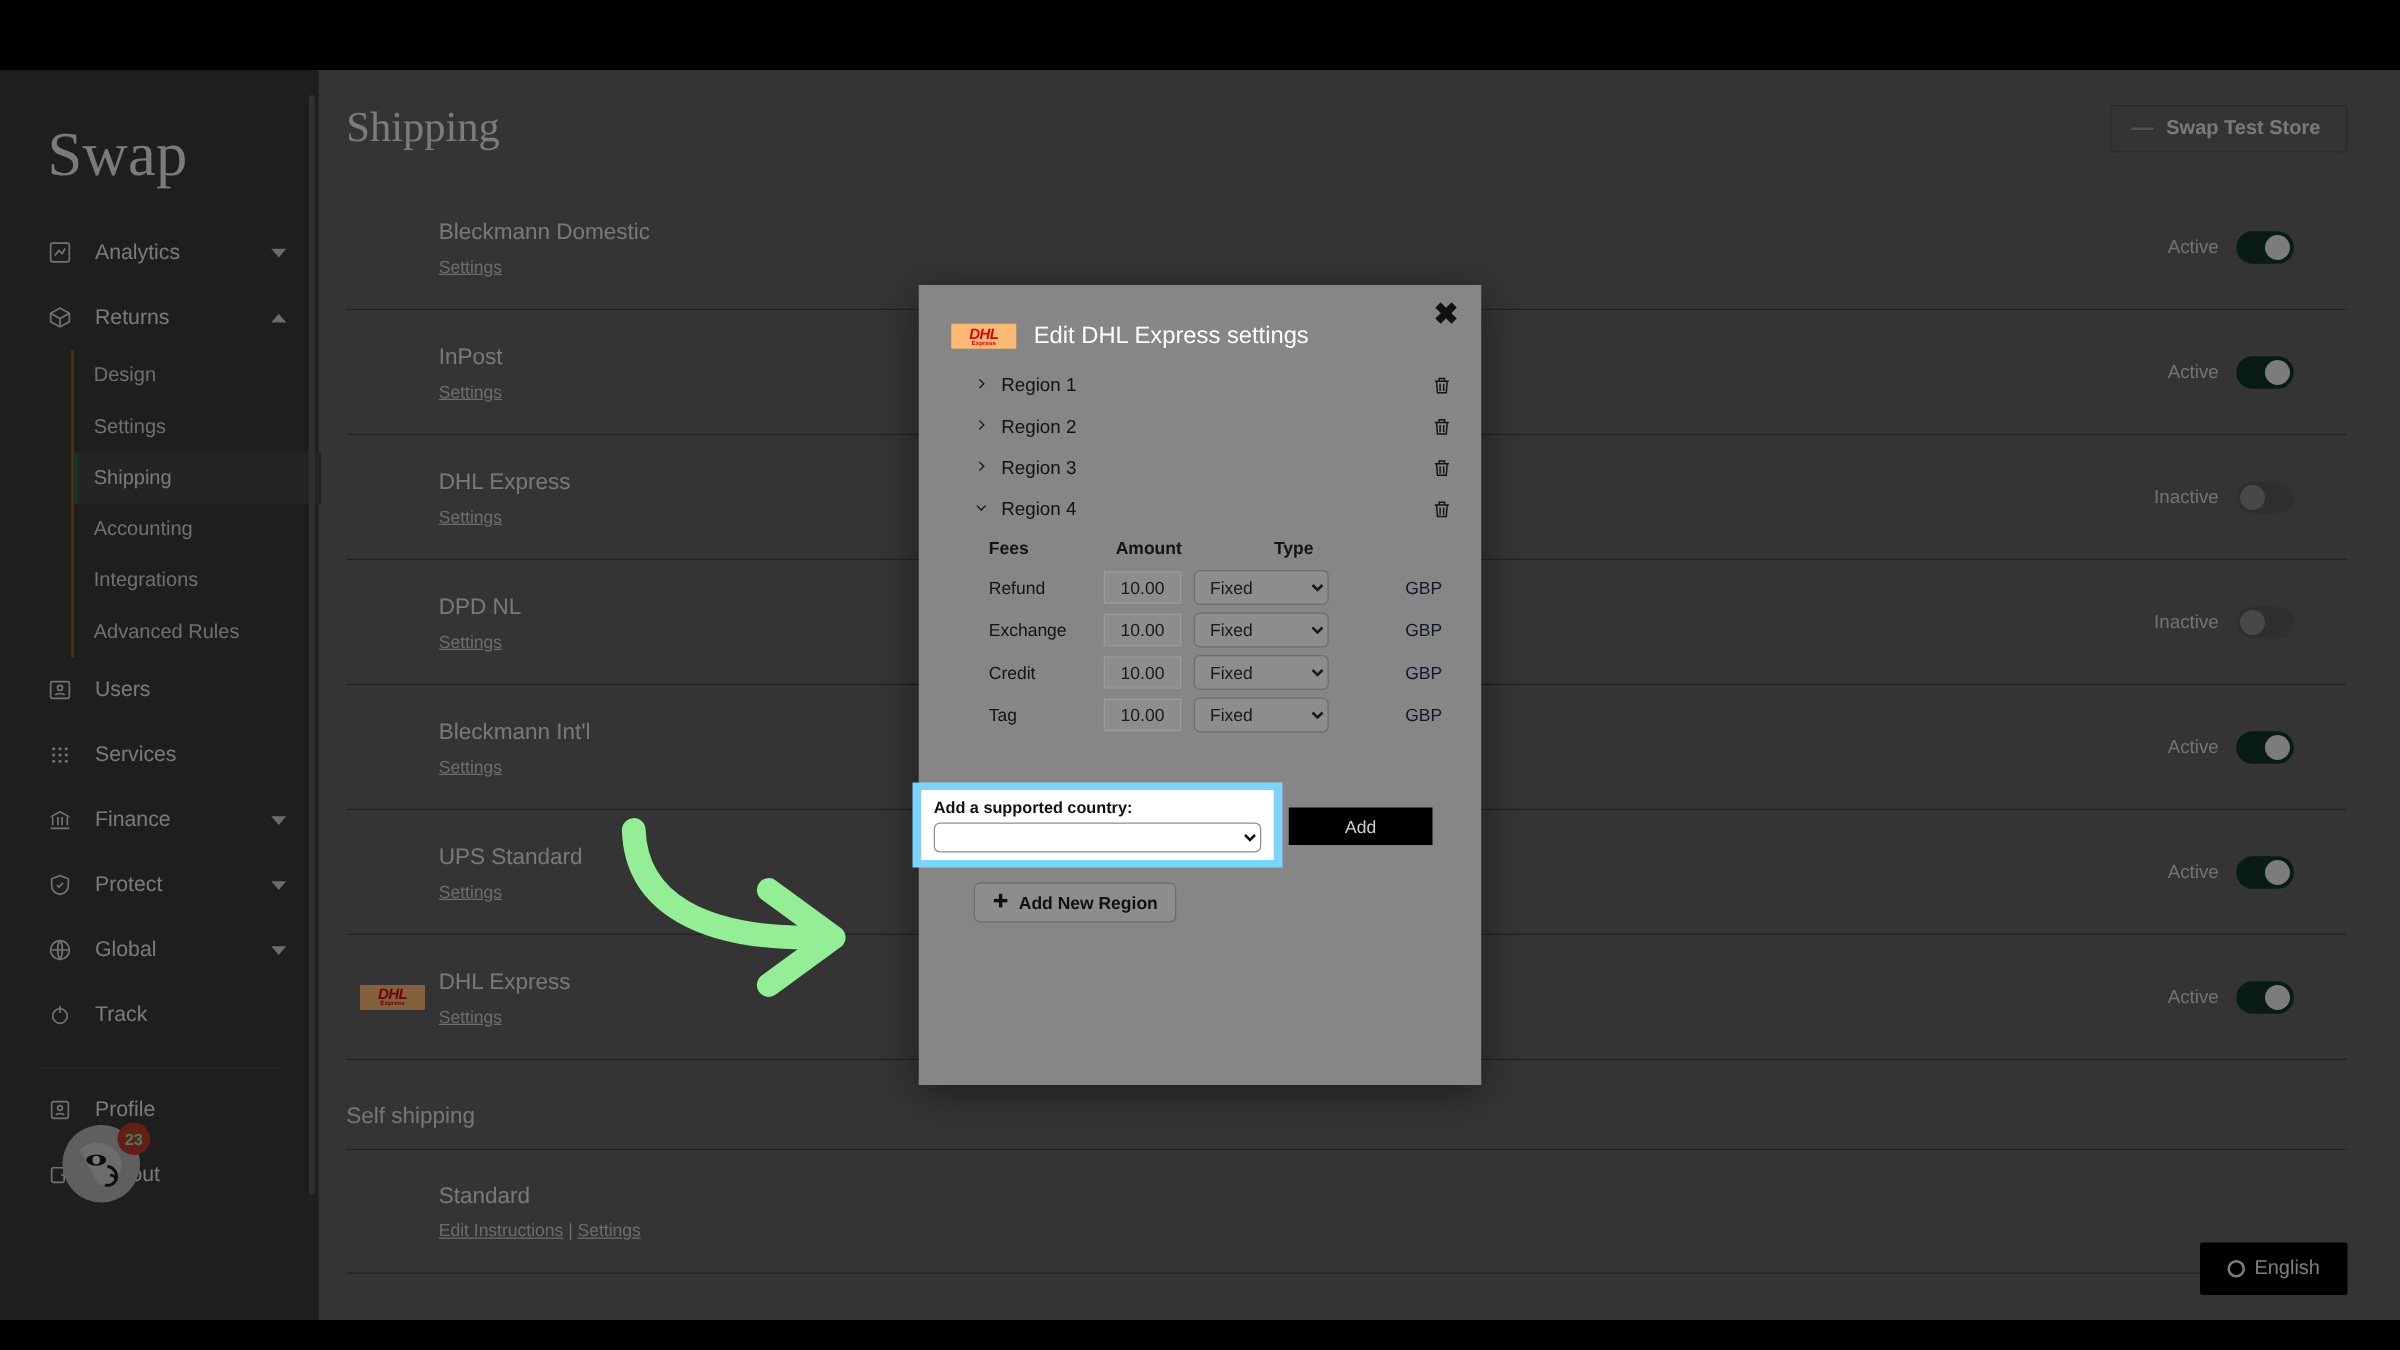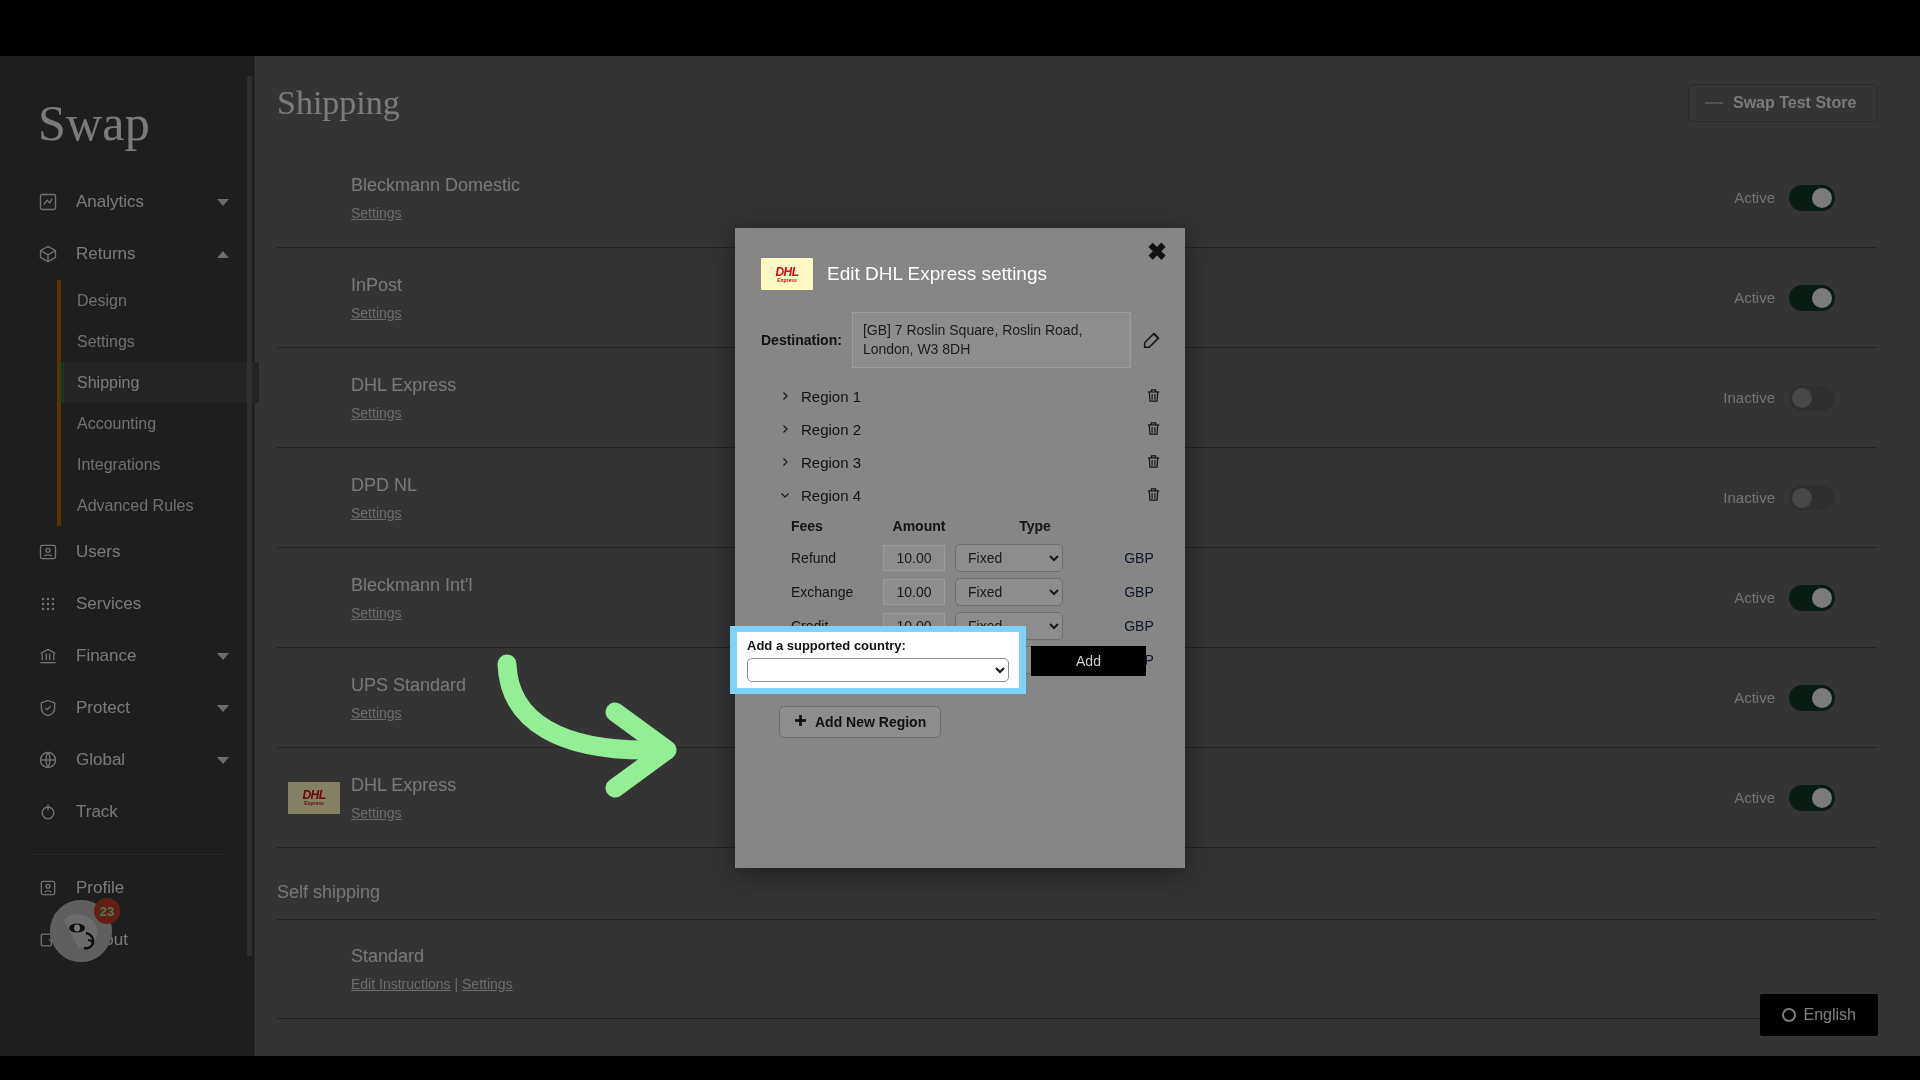--- a/index.html
+++ b/index.html
@@ -37,21 +37,21 @@
     display: flex; align-items: center;
     height: 52px; padding: 0 26px 0 38px;
     color: #e9e9e9; font-size: 17px; cursor: pointer;
   }
   .nav-item .ico { width: 26px; height: 20px; display:flex; align-items:center; flex:0 0 26px; }
   .nav-item .lbl { flex: 1; margin-left: 12px; }
   .nav-item.bold .lbl { font-weight: 400; }
   .caret { width: 0; height: 0; border-left: 6px solid transparent; border-right: 6px solid transparent; border-top: 7px solid #cfcfcf; }
   .caret.up { border-top: none; border-bottom: 7px solid #cfcfcf; }
 
-  .subnav { position: relative; margin-left: 57px; border-left: 4px solid #a16207; padding-left: 0; }
+  .subnav { position: relative; margin-left: 57px; border-left: 2px solid #a16207; padding-left: 0; }
   .subnav-item {
     display: flex; align-items: center; height: 41px;
     padding-left: 16px; color: #d6d6d6; font-size: 16px; cursor: pointer;
     margin-left: 0; width: 198px;
   }
   .subnav-item.active {
     background: #454545; color: #eaeaea;
     box-shadow: inset 3px 0 0 0 #1f6b4a;
   }
   .divider { margin: 16px 32px 0 32px; height: 1px; background: #4d4d4d; }
@@ -90,21 +90,21 @@
   .store-dash { width: 18px; height: 2px; background: #9d9d9d; }
 
   .list { position: absolute; left: 22px; top: 92px; width: 1600px; }
   .carrier-row {
     position: relative; height: 100px;
     border-bottom: 1px solid #3f3f3f;
     display: flex; align-items: center;
   }
   .carrier-logo { width: 74px; flex: 0 0 74px; display: flex; align-items: center; justify-content: center; }
   .dhl-logo {
-    width: 52px; height: 32px; background: #fef9c3; border-radius: 1px;
+    width: 52px; height: 20px; background: #fdba74; border-radius: 1px;
     display: flex; flex-direction: column; align-items: center; justify-content: center; line-height: 1;
   }
   .dhl-logo .d1 { color: #D40511; font-size: 12px; font-weight: 700; font-style: italic; letter-spacing: -.5px; }
   .dhl-logo .d2 { color: #D40511; font-size: 5px; font-weight: 700; }
   .carrier-body { flex: 1; }
   .carrier-name { color: #e7e7e7; font-size: 18px; margin-bottom: 9px; }
   .carrier-links { font-size: 14px; color: #cfcfcf; }
   .carrier-links a { color: #cfcfcf; text-decoration: underline; cursor: pointer; }
   .carrier-state { display: flex; align-items: center; gap: 14px; padding-right: 42px; }
   .state-label { font-size: 15px; color: #dcdcdc; }
@@ -529,30 +529,20 @@
       <div class="modal-close">✖</div>
 
       <div class="modal-head">
         <span class="dhl-logo">
           <span class="d1">DHL</span>
           <span class="d2">Express</span>
         </span>
         <span class="modal-title">Edit DHL Express settings</span>
       </div>
 
-      <div class="dest-row">
-        <span class="dest-label">Destination:</span>
-        <span class="dest-box">[GB] 7 Roslin Square, Roslin Road, London, W3 8DH</span>
-        <span class="edit-icon">
-          <svg width="22" height="22" viewBox="0 0 24 24" fill="none" stroke="#151515" stroke-width="1.7">
-            <path d="M4 20h5l10-10-5-5L4 15z"></path>
-              <path d="M14 5l5 5"></path>
-          </svg>
-        </span>
-      </div>
 
       <div style="margin-top:12px;">
 
         <div class="region-row">
           <span class="chev">
             <svg width="12" height="12" viewBox="0 0 24 24" fill="none" stroke="#151515" stroke-width="2.2">
                 <polyline points="9,5 16,12 9,19"></polyline>
               </svg>
           </span>
           <span class="region-name">Region 1</span>

